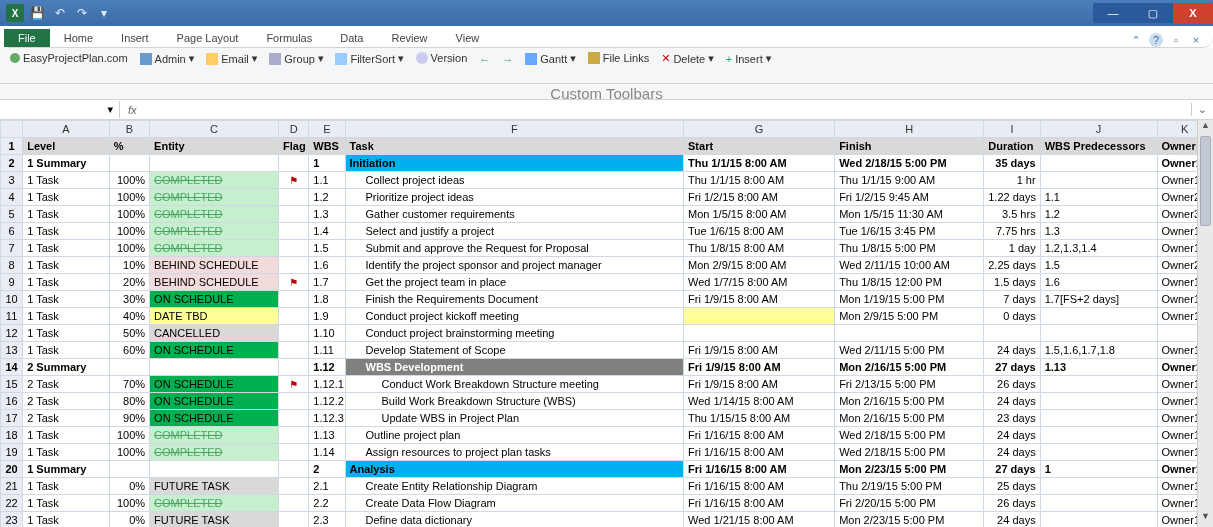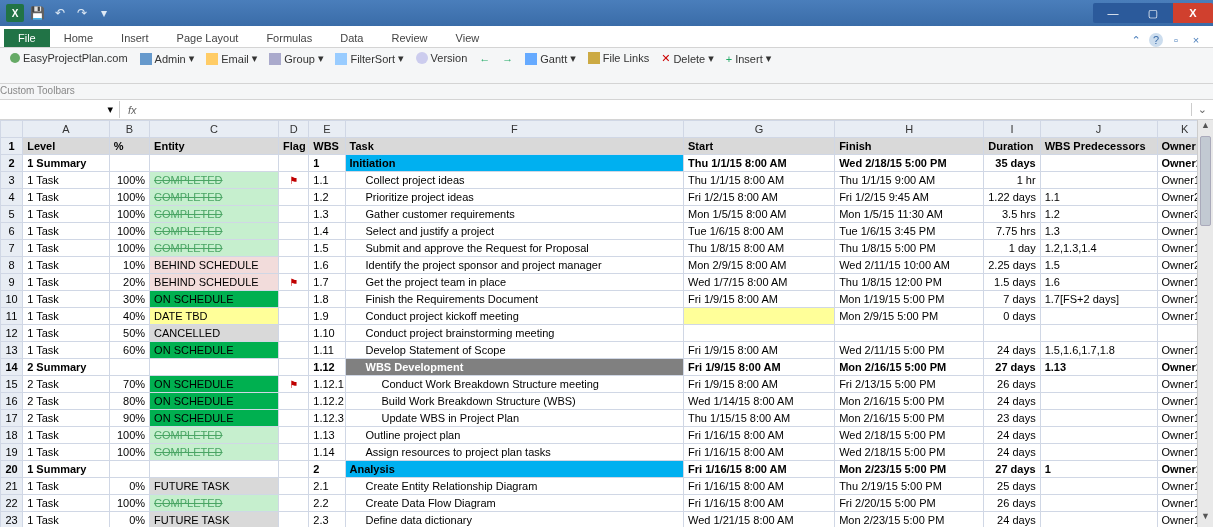--- a/index.html
+++ b/index.html
@@ -11,32 +11,32 @@
 .titlebar .qat .xicon { width: 18px; height: 18px; background: #217346; color: #fff; font-size: 10px; display: flex; align-items: center; justify-content: center; border-radius: 2px; font-weight: bold; }
 .titlebar .qat span.sm { width: 16px; height: 16px; display:inline-flex; align-items:center; justify-content:center; color:#dfeaf5; font-size:12px; }
 .titlebar .title { position: absolute; left: 50%; transform: translateX(-50%); font-size: 12px; margin-top: 42px; }
 .titlebar .winbtns { margin-left: auto; display: flex; }
 .titlebar .winbtns div { width: 40px; height: 20px; display: flex; align-items: center; justify-content: center; font-size: 11px; color: #fff; }
 .titlebar .winbtns .min { background: #2b5a9b; border-radius: 2px 0 0 2px; }
 .titlebar .winbtns .max { background: #2b5a9b; }
 .titlebar .winbtns .close { background: #d0402e; border-radius: 0 2px 0 0; font-weight:bold; }
 
 
-.ribbon-tabs { height: 22px; background: #fff; display: flex; align-items: flex-end; border-bottom: 1px solid #d4d4d4; padding-left: 4px; gap: 0; font-size: 11px; color: #444; }
+.ribbon-tabs { height: 22px; background: #fff; display: flex; align-items: flex-end; border-bottom: 1px solid #d4d4d4; padding-left: 4px; gap: 0; font-size: 11px; color: #444; border-radius: 10px; }
 .ribbon-tabs .tab { padding: 3px 14px; cursor: pointer; }
 .ribbon-tabs .tab.file { background: #217346; color: #fff; }
 .ribbon-tabs .right { margin-left: auto; display:flex; gap:6px; padding-right:10px; color:#4a7ebb; align-items:center; }
 .ribbon-tabs .right span { width:14px; height:14px; display:inline-flex; align-items:center; justify-content:center; font-size:11px; }
 
 
 .toolbar { height: 36px; background: #f5f6f7; border-bottom: 1px solid #d4d4d4; display: flex; align-items: flex-start; padding: 3px 6px; font-size: 11px; color: #333; gap: 4px; }
 .toolbar .tb { display:inline-flex; align-items:center; gap:3px; padding: 1px 4px; }
 .toolbar .tb .tbicon { width:12px; height:12px; display:inline-block; }
 .toolbar .circle { width:10px; height:10px; border-radius:50%; background:#6a6; display:inline-block; }
-.custom-label { height: 16px; background:#f5f6f7; font-size:10px; color:#888; border-bottom:1px solid #d4d4d4; padding-top:1px;}
+.custom-label { height: 16px; background:#f5f6f7; font-size:15px; color:#888; text-align:center; border-bottom:1px solid #d4d4d4; padding-top:1px;}
 
 
 .formula-bar { height: 20px; background: #fff; border-bottom: 1px solid #d4d4d4; display: flex; align-items: center; }
 .formula-bar .namebox { width: 120px; border-right: 1px solid #ccc; padding: 2px 6px; display:flex; align-items:center; justify-content:flex-end; }
 .formula-bar .fx { padding: 0 8px; font-style: italic; color:#666; }
 .formula-bar .fval { flex:1; padding:0 6px; }
 .formula-bar .drop { margin-left:auto; padding:0 6px; color:#666; border-left:1px solid #ccc; }
 
 
 .grid-wrap { position: relative; height: 407px; overflow: hidden; background:#fff; }

